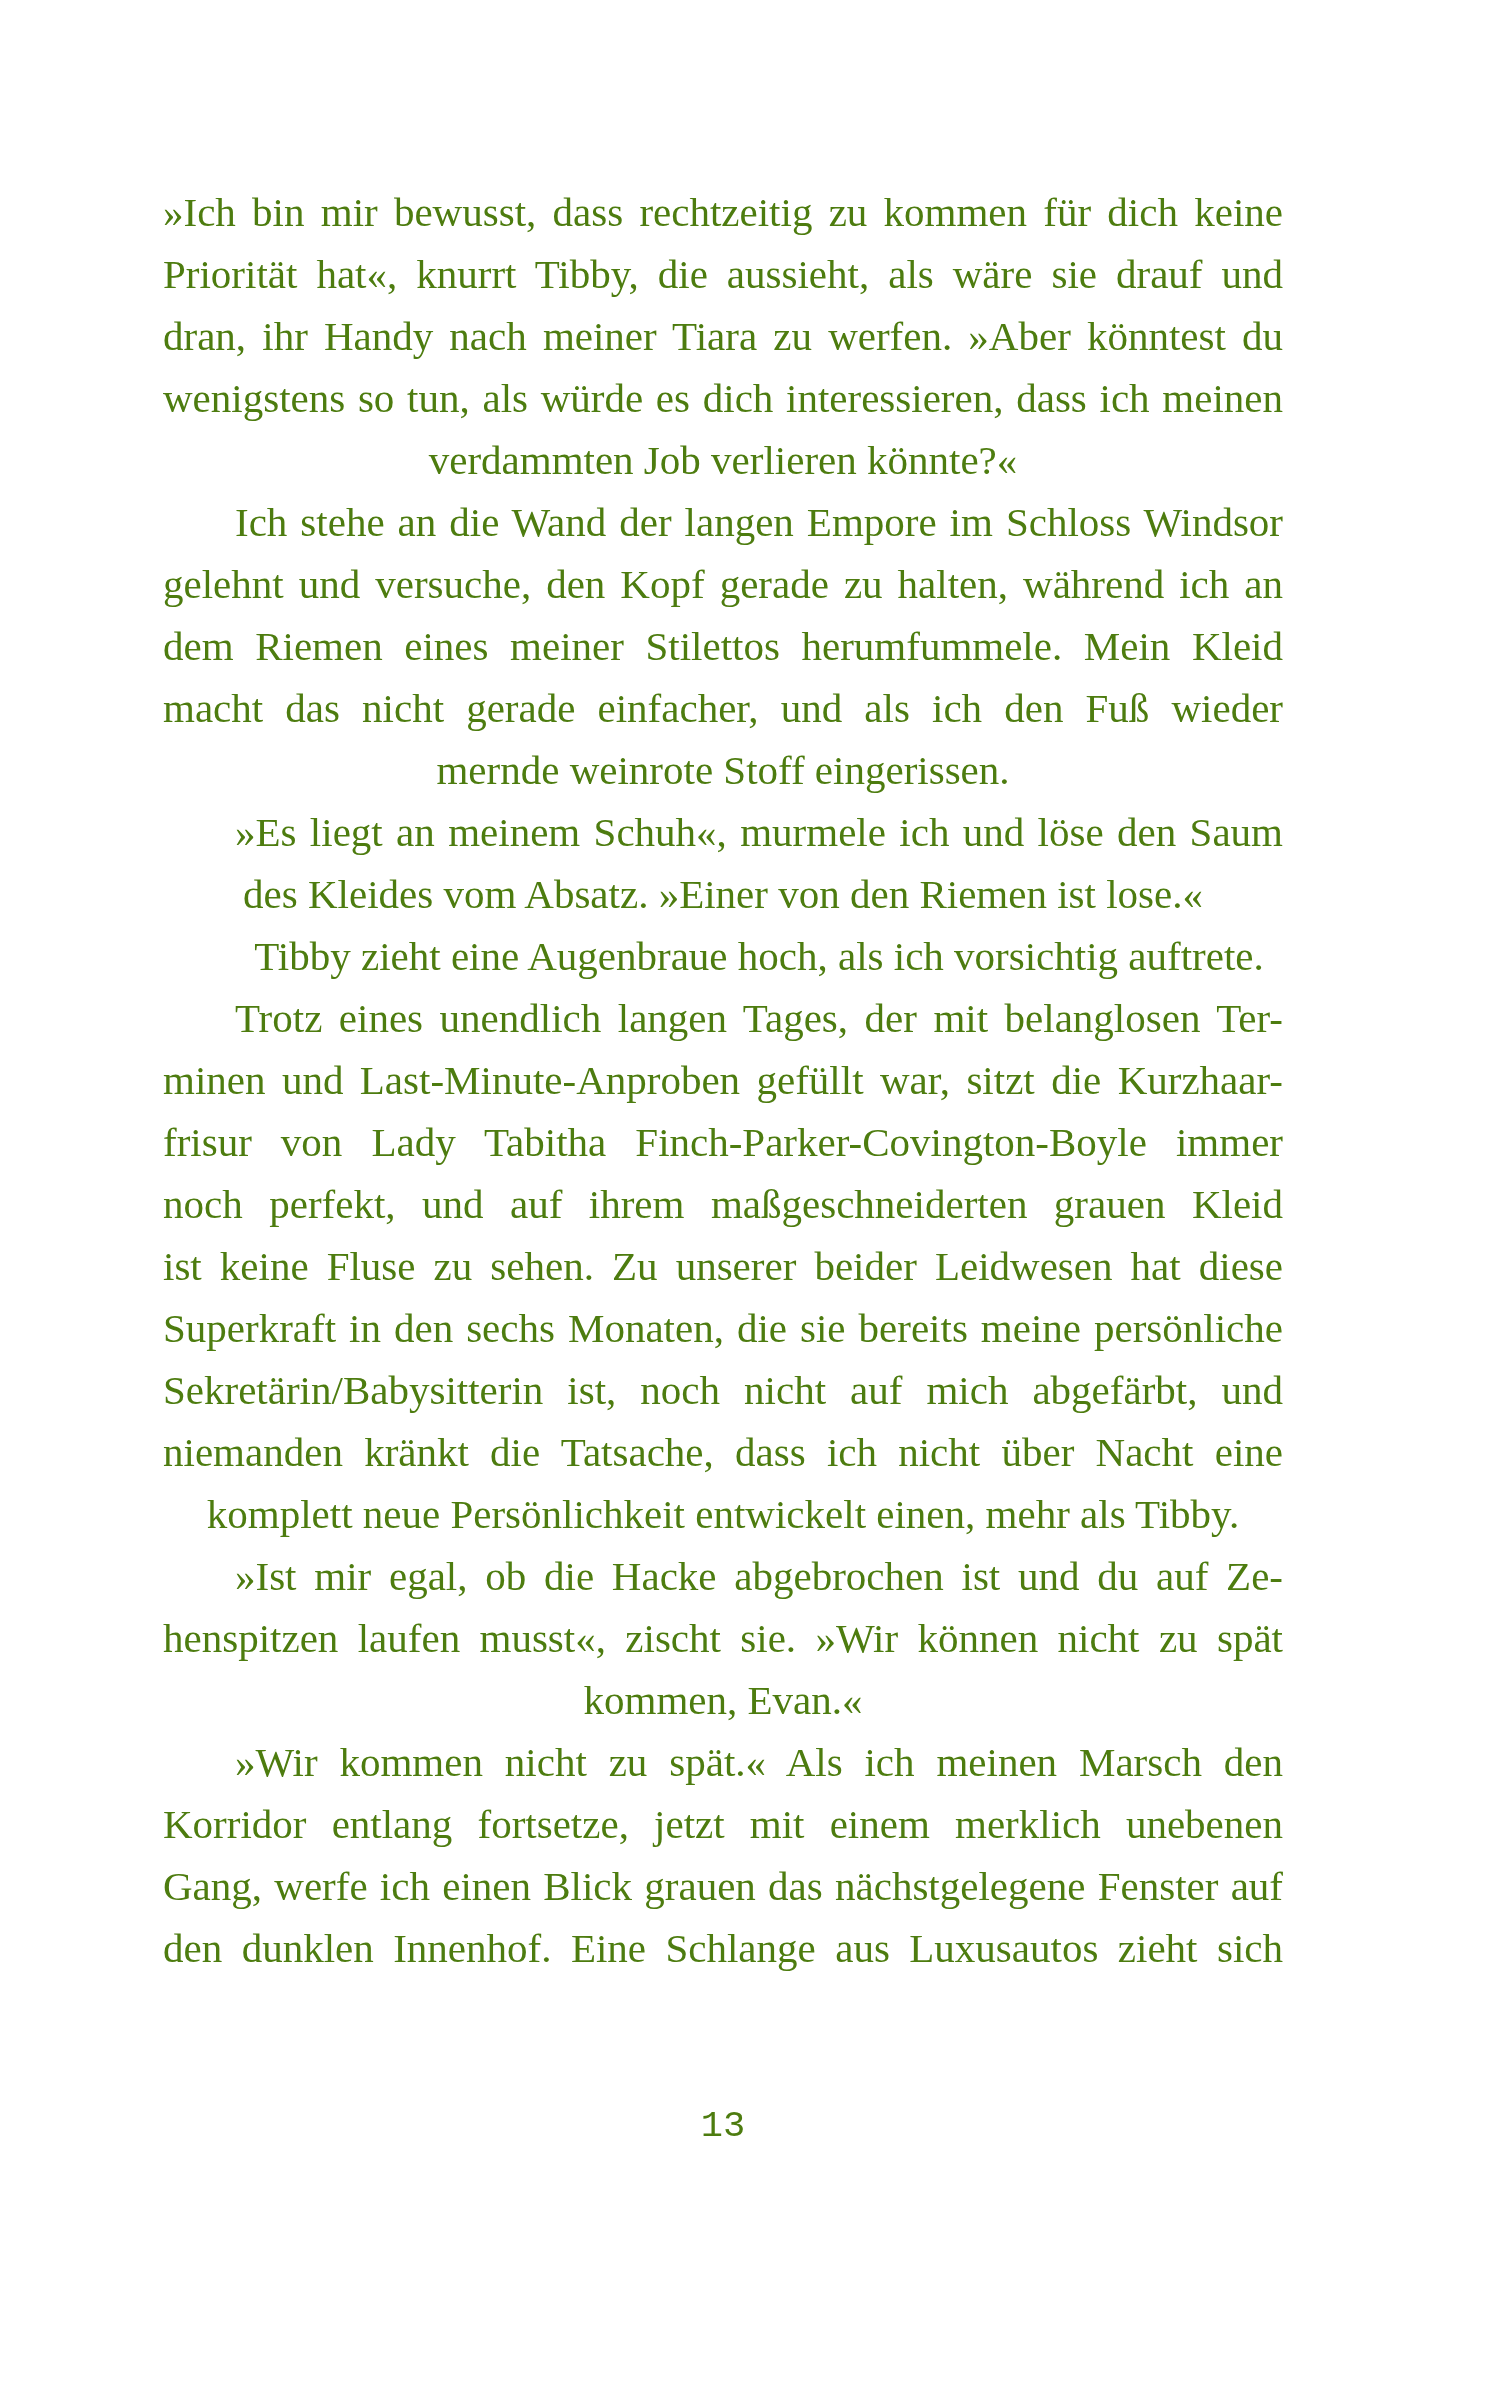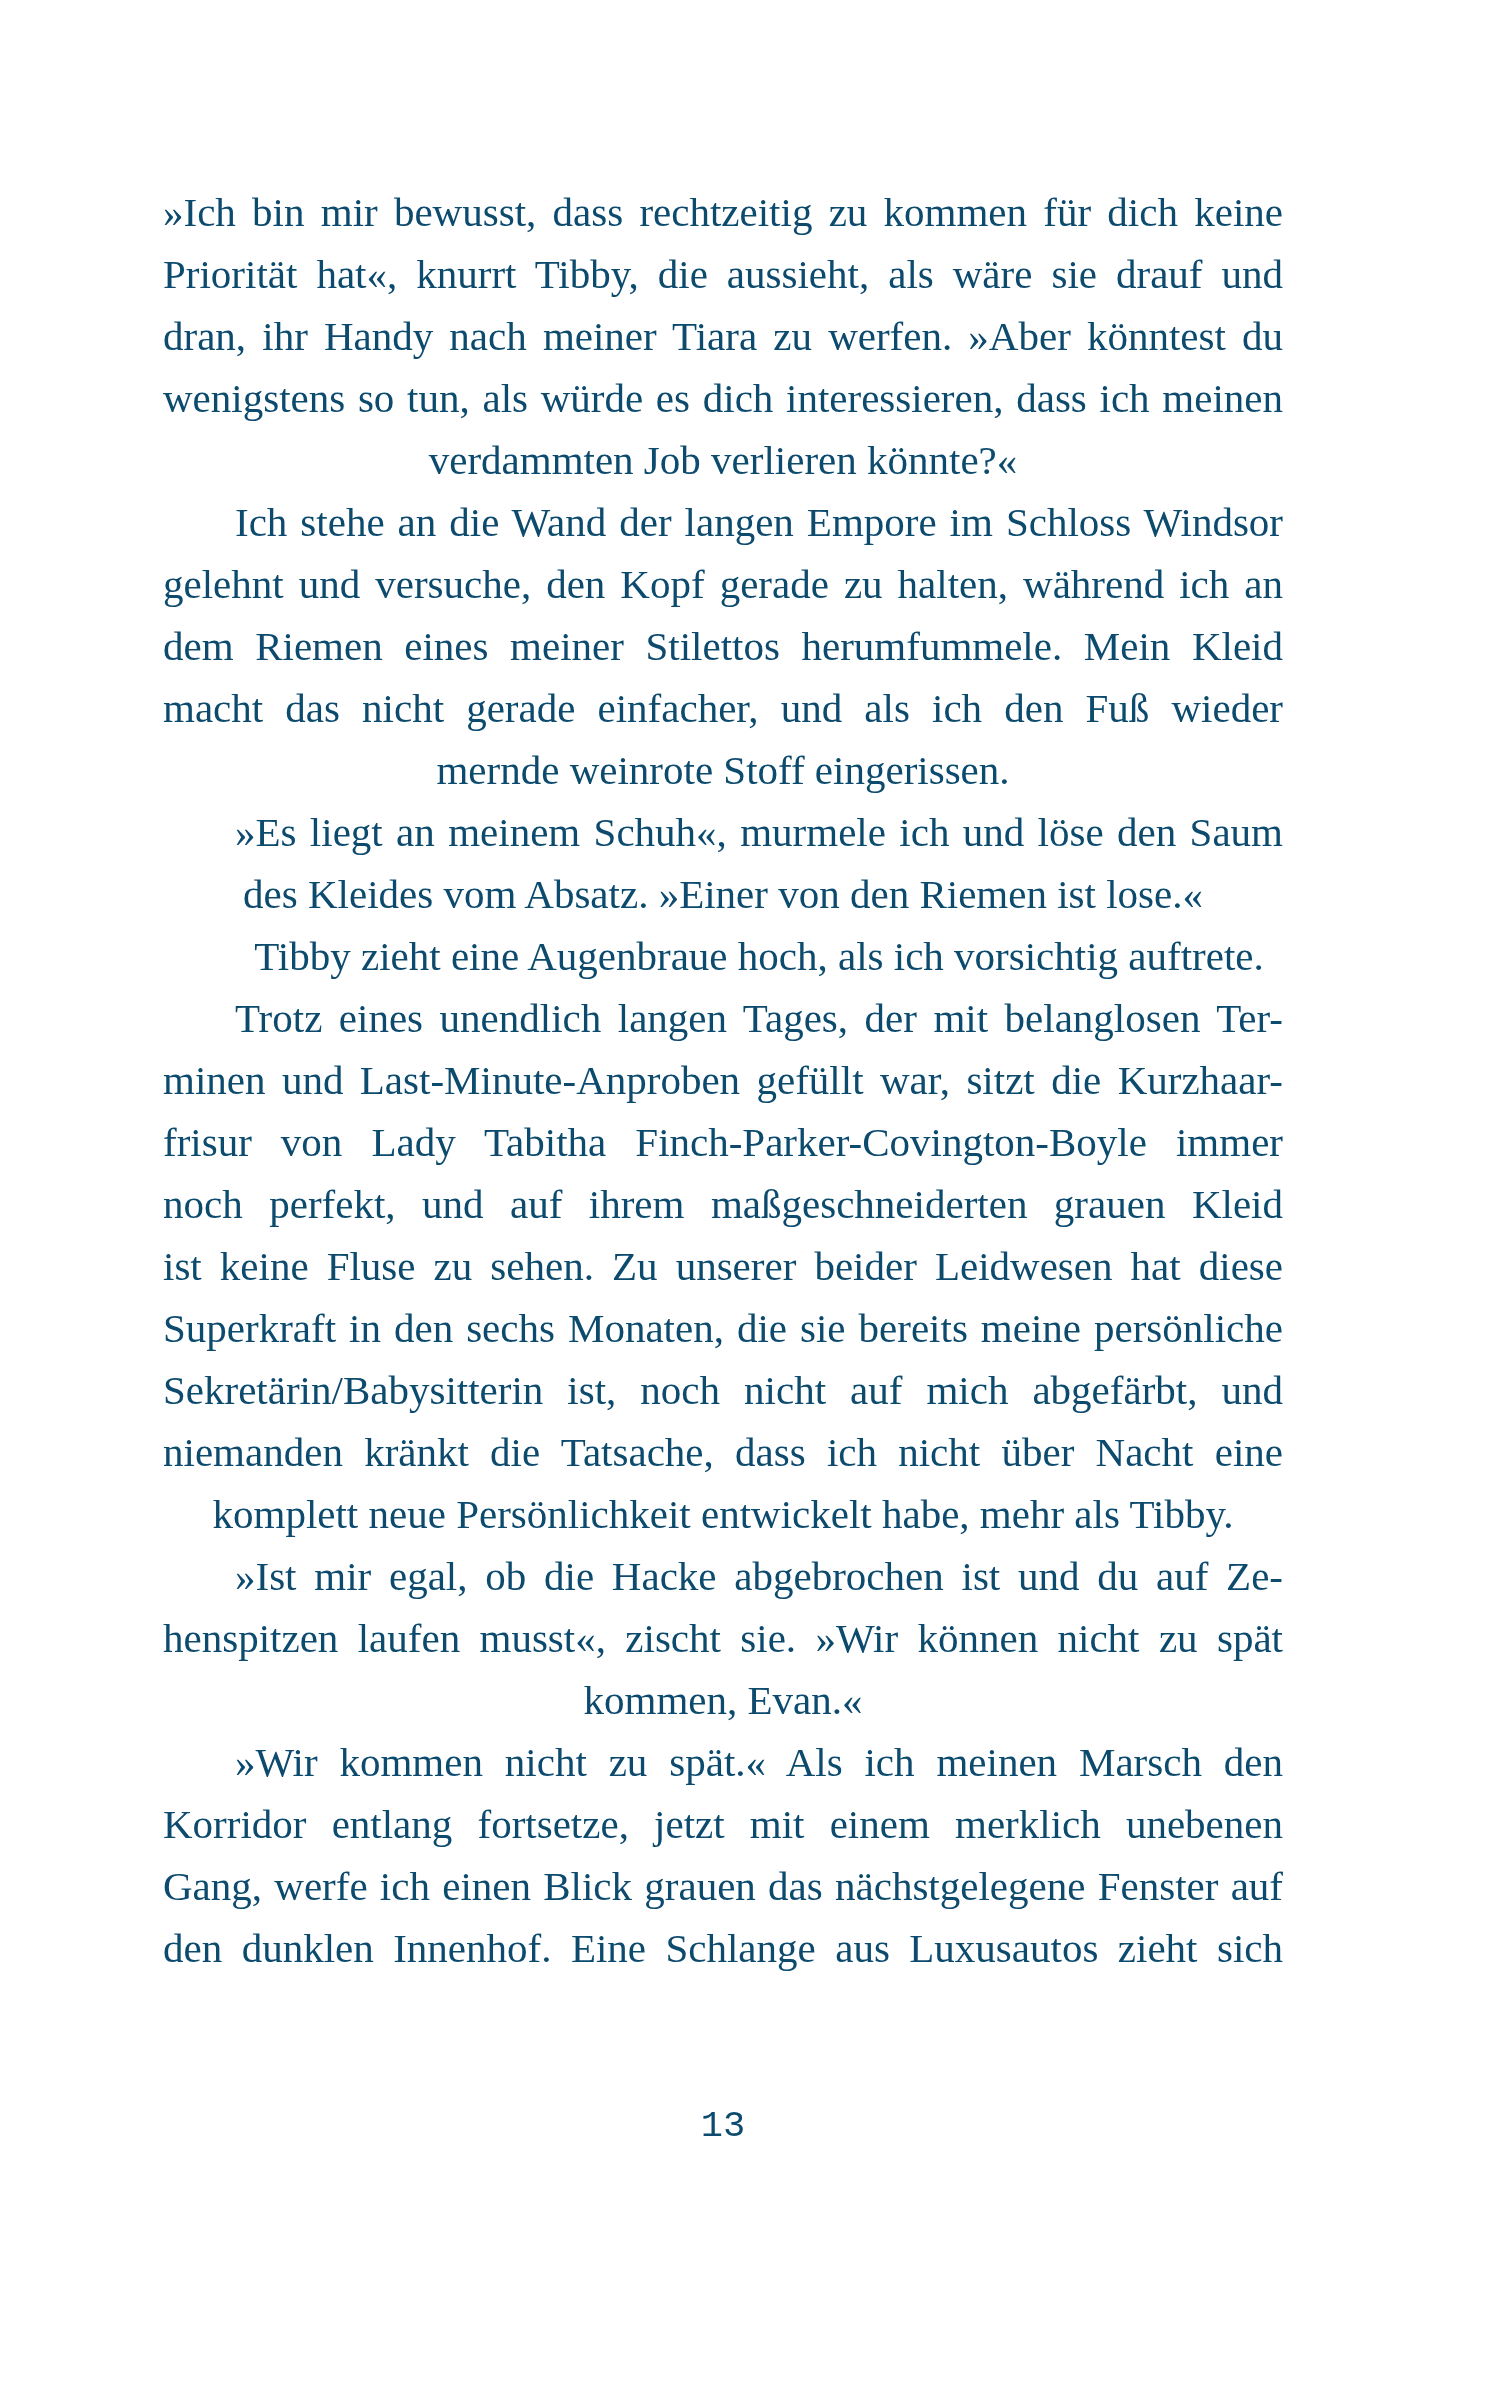--- a/index.html
+++ b/index.html
@@ -47,21 +47,21 @@
     width: 1120px;
     text-align: center;
     font-family: Liberation Mono, monospace;
     font-size: 37px;
     line-height: 38px;
   }
 </style>
 </head>
 <body>
 
-<div class="page" style="color: #0c4a6e;">
+<div class="page" style="color: #4d7c0f;">
   <div class="page-text">
       <div class="paragraph">
         <div class="line just">»Ich bin mir bewusst, dass rechtzeitig zu kommen für dich keine</div>
         <div class="line just">Priorität hat«, knurrt Tibby, die aussieht, als wäre sie drauf und</div>
         <div class="line just">dran, ihr Handy nach meiner Tiara zu werfen. »Aber könntest du</div>
         <div class="line just">wenigstens so tun, als würde es dich interessieren, dass ich meinen</div>
         <div class="line">verdammten Job verlieren könnte?«</div>
       </div>
       <div class="paragraph">
         <div class="line just indent">Ich stehe an die Wand der langen Empore im Schloss Windsor</div>
@@ -79,21 +79,21 @@
       </div>
       <div class="paragraph">
         <div class="line just indent">Trotz eines unendlich langen Tages, der mit belanglosen Ter-</div>
         <div class="line just">minen und Last-Minute-Anproben gefüllt war, sitzt die Kurzhaar-</div>
         <div class="line just">frisur von Lady Tabitha Finch-Parker-Covington-Boyle immer</div>
         <div class="line just">noch perfekt, und auf ihrem maßgeschneiderten grauen Kleid</div>
         <div class="line just">ist keine Fluse zu sehen. Zu unserer beider Leidwesen hat diese</div>
         <div class="line just">Superkraft in den sechs Monaten, die sie bereits meine persönliche</div>
         <div class="line just">Sekretärin/Babysitterin ist, noch nicht auf mich abgefärbt, und</div>
         <div class="line just">niemanden kränkt die Tatsache, dass ich nicht über Nacht eine</div>
-        <div class="line">komplett neue Persönlichkeit entwickelt habe, mehr als Tibby.</div>
+        <div class="line">komplett neue Persönlichkeit entwickelt einen, mehr als Tibby.</div>
       </div>
       <div class="paragraph">
         <div class="line just indent">»Ist mir egal, ob die Hacke abgebrochen ist und du auf Ze-</div>
         <div class="line just">henspitzen laufen musst«, zischt sie. »Wir können nicht zu spät</div>
         <div class="line">kommen, Evan.«</div>
       </div>
       <div class="paragraph">
         <div class="line just indent">»Wir kommen nicht zu spät.« Als ich meinen Marsch den</div>
         <div class="line just">Korridor entlang fortsetze, jetzt mit einem merklich unebenen</div>
         <div class="line just">Gang, werfe ich einen Blick grauen das nächstgelegene Fenster auf</div>

